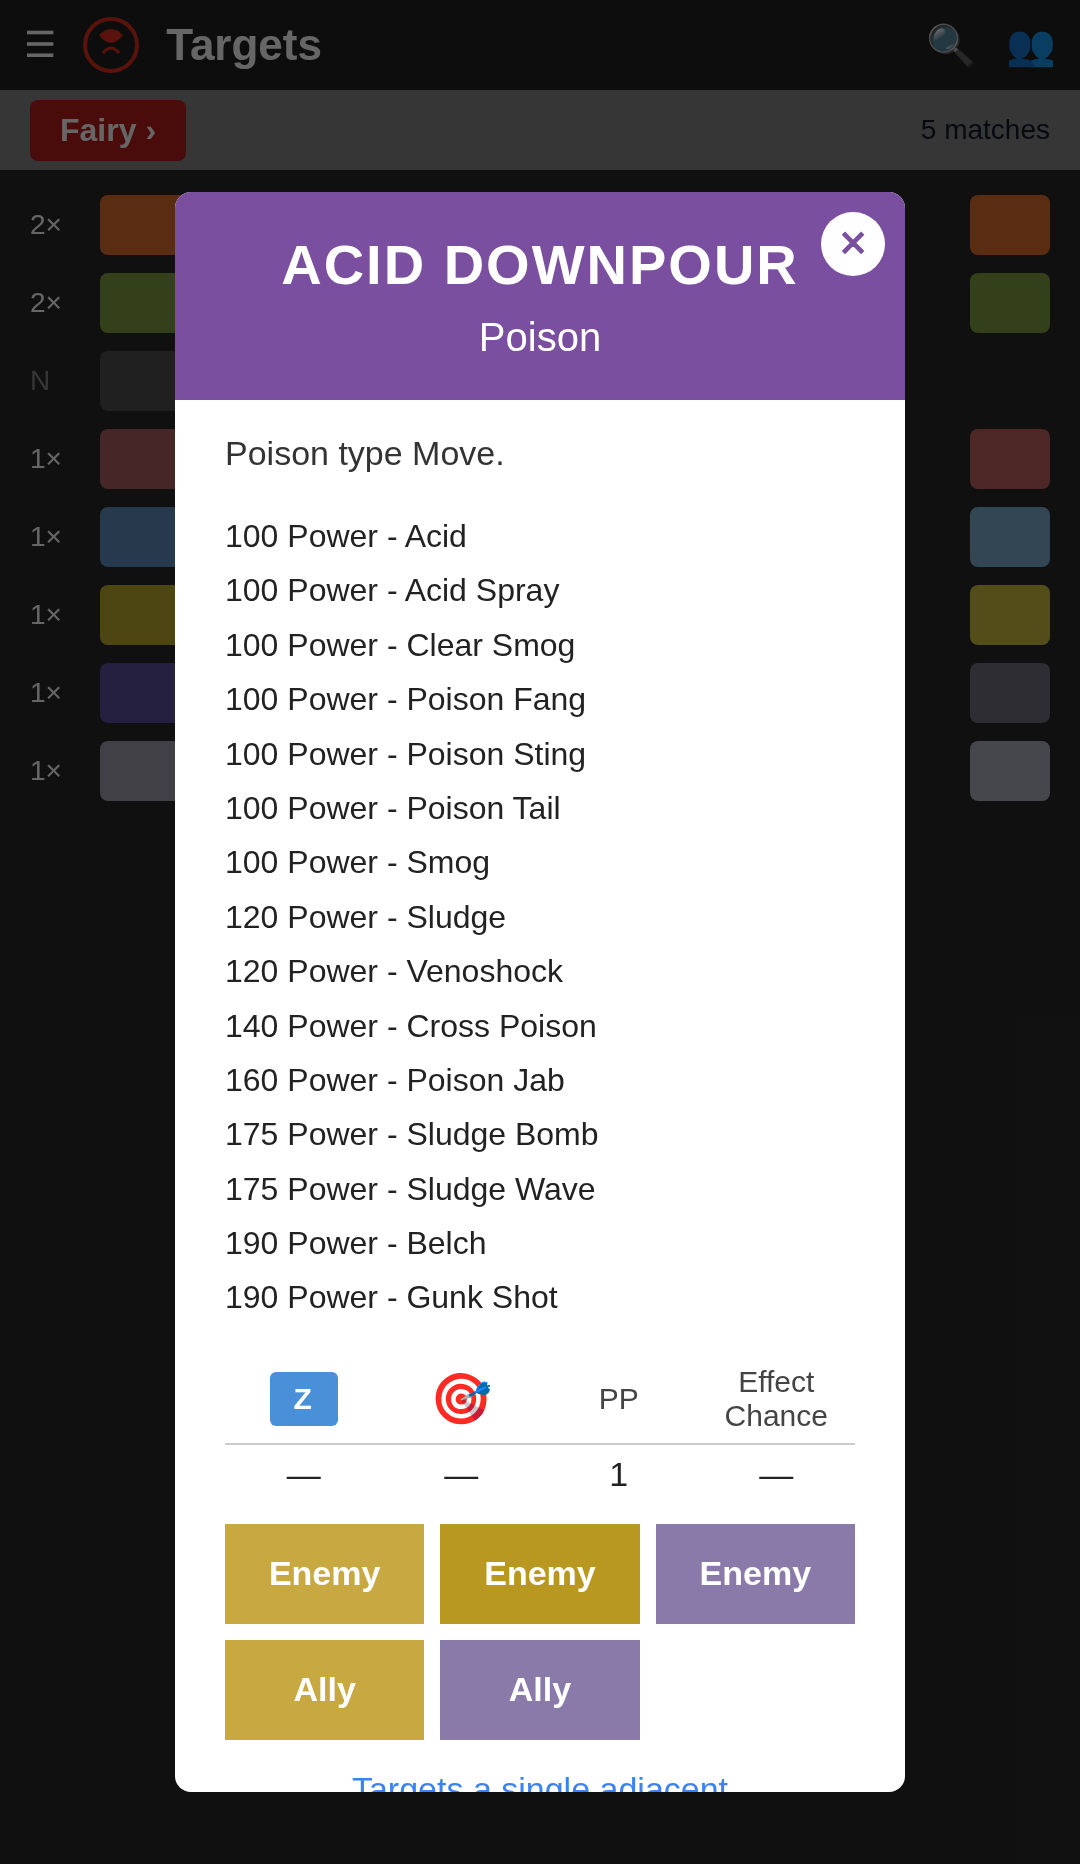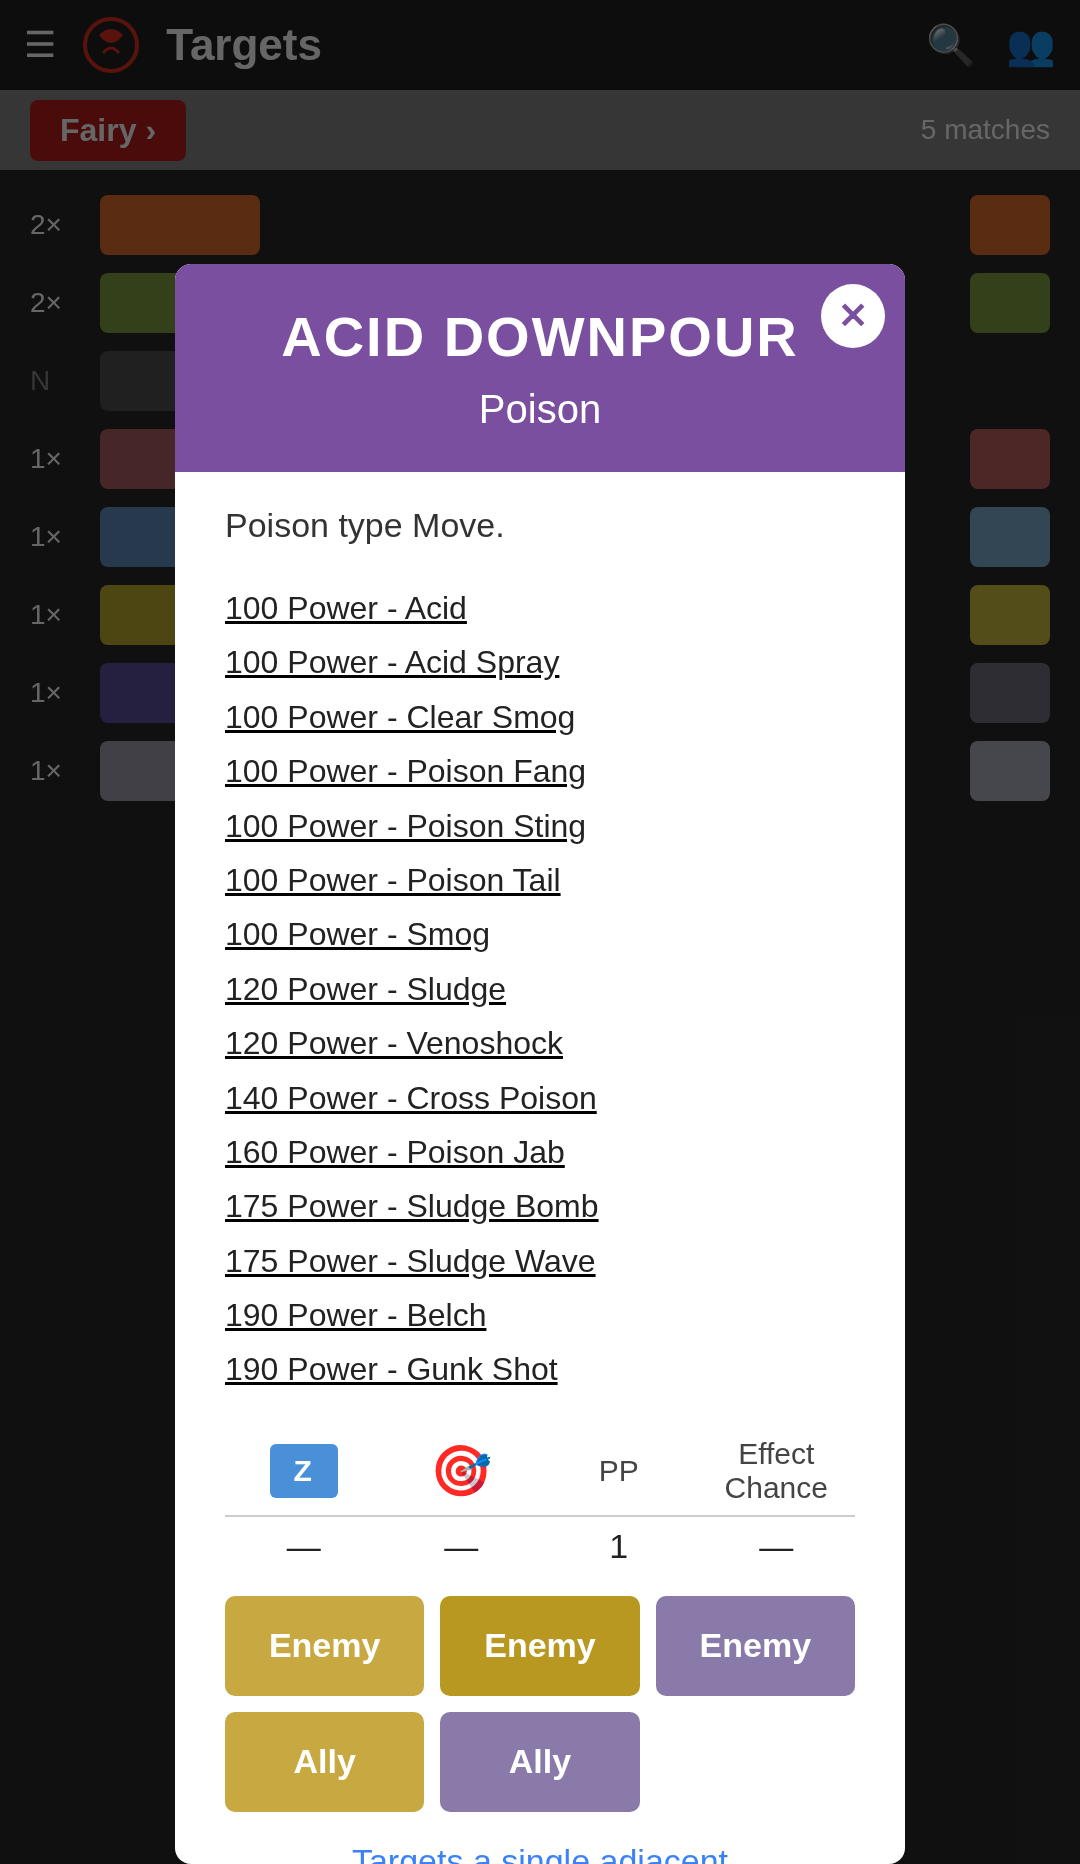--- a/index.html
+++ b/index.html
@@ -81,21 +81,21 @@
     .bg-fairy-btn {
       background: #b91c1c;
       color: #fff;
       padding: 12px 30px;
       border-radius: 8px;
       font-size: 32px;
       font-weight: bold;
     }
 
     .bg-matches-info {
-      color: #ffffff;
+      color: #0f172a;
       font-size: 28px;
       margin-left: auto;
     }
 
     .bg-list-items {
       padding: 20px 30px;
     }
 
     .bg-item {
       display: flex;
@@ -124,21 +124,21 @@
       margin-left: auto;
     }
 
     
     .overlay {
       position: absolute;
       top: 0; left: 0;
       width: 100%; height: 100%;
       background: rgba(0,0,0,0.6);
       display: flex;
-      align-items: flex-end;
+      align-items: center;
       justify-content: center;
       padding-top: 120px;
     }
 
     .modal {
       background: #fff;
       border-radius: 16px;
       width: 730px;
       overflow: hidden;
       position: relative;
@@ -189,21 +189,20 @@
 
     .move-type-desc {
       font-size: 34px;
       color: #333;
       margin-bottom: 36px;
     }
 
     .moves-list {
       list-style: none;
       margin-bottom: 40px;
-      text-decoration: underline;
     }
 
     .moves-list li {
       font-size: 32px;
       color: #222;
       line-height: 1.7;
     }
 
     
     .stats-section {
@@ -265,21 +264,21 @@
     
     .target-grid {
       display: grid;
       grid-template-columns: repeat(3, 1fr);
       gap: 16px;
       margin-bottom: 30px;
     }
 
     .target-cell {
       height: 100px;
-      border-radius: 10px;
+      border-radius: 0;
       display: flex;
       align-items: center;
       justify-content: center;
       font-size: 34px;
       font-weight: bold;
       color: #fff;
     }
 
     .cell-enemy-gold { background: #c8a840; }
     .cell-enemy-dark-gold { background: #b89820; }

